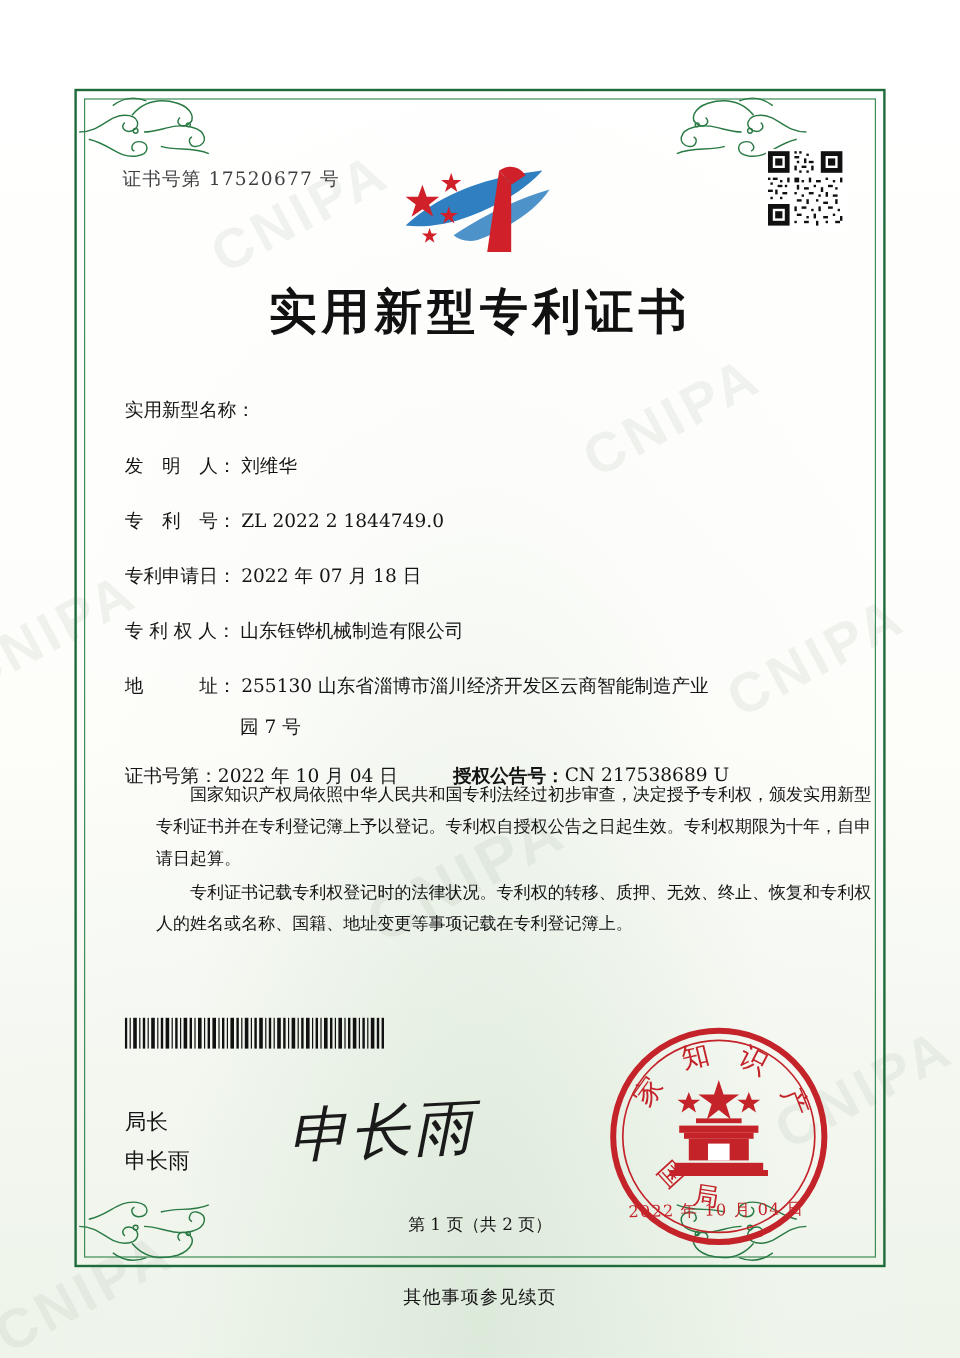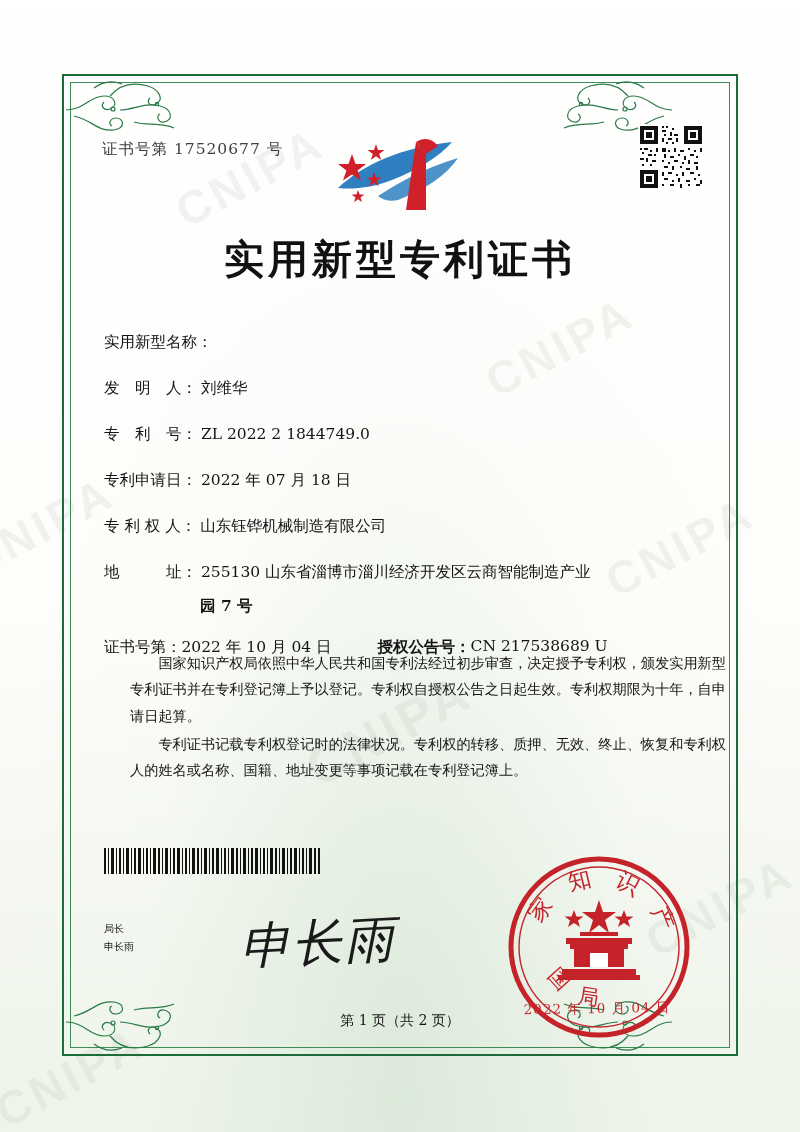--- a/index.html
+++ b/index.html
@@ -142,21 +142,20 @@
   }
   .field-value {
     margin-left: 4px;
     flex: 1 1 auto;
   }
   .field-row.addr { margin-bottom: 12px; }
   .addr-cont {
     margin-left: 96px;
     margin-bottom: 20px;
     font-size: 15.5px;
-    font-weight: bold;
   }
   .grant-row {
     display: flex;
     margin-bottom: 8px;
   }
   .grant-row .g2 { margin-left: 46px; font-weight: bold; }
 
   .para {
     position: absolute;
     left: 44px;
@@ -177,21 +176,21 @@
     top: 766px;
     width: 216px;
     height: 26px;
   }
   .barcode svg { display:block; }
 
   .signer {
     position: absolute;
     left: 34px;
     top: 838px;
-    font-size: 10px;
+    font-size: 18px;
     line-height: 1.75;
     color: #141414;
     font-family: "DejaVu Serif", serif;
   }
   .handwriting {
     position: absolute;
     left: 170px;
     top: 828px;
     font-size: 50px;
     color: #1a1a1a;
@@ -553,13 +552,14 @@
           <rect x="54" y="123" width="82" height="5"></rect>
           <rect x="76" y="80" width="38" height="4"></rect>
         </g>
       </svg>
     </div>
     <div class="seal-date">2022 年 10 月 04 日</div>
 
     <div class="page-num">第 1 页（共 2 页）</div>
   </div>
 
+  <div class="footnote">其他事项参见续页</div>
 </div>
 
 </body></html>

